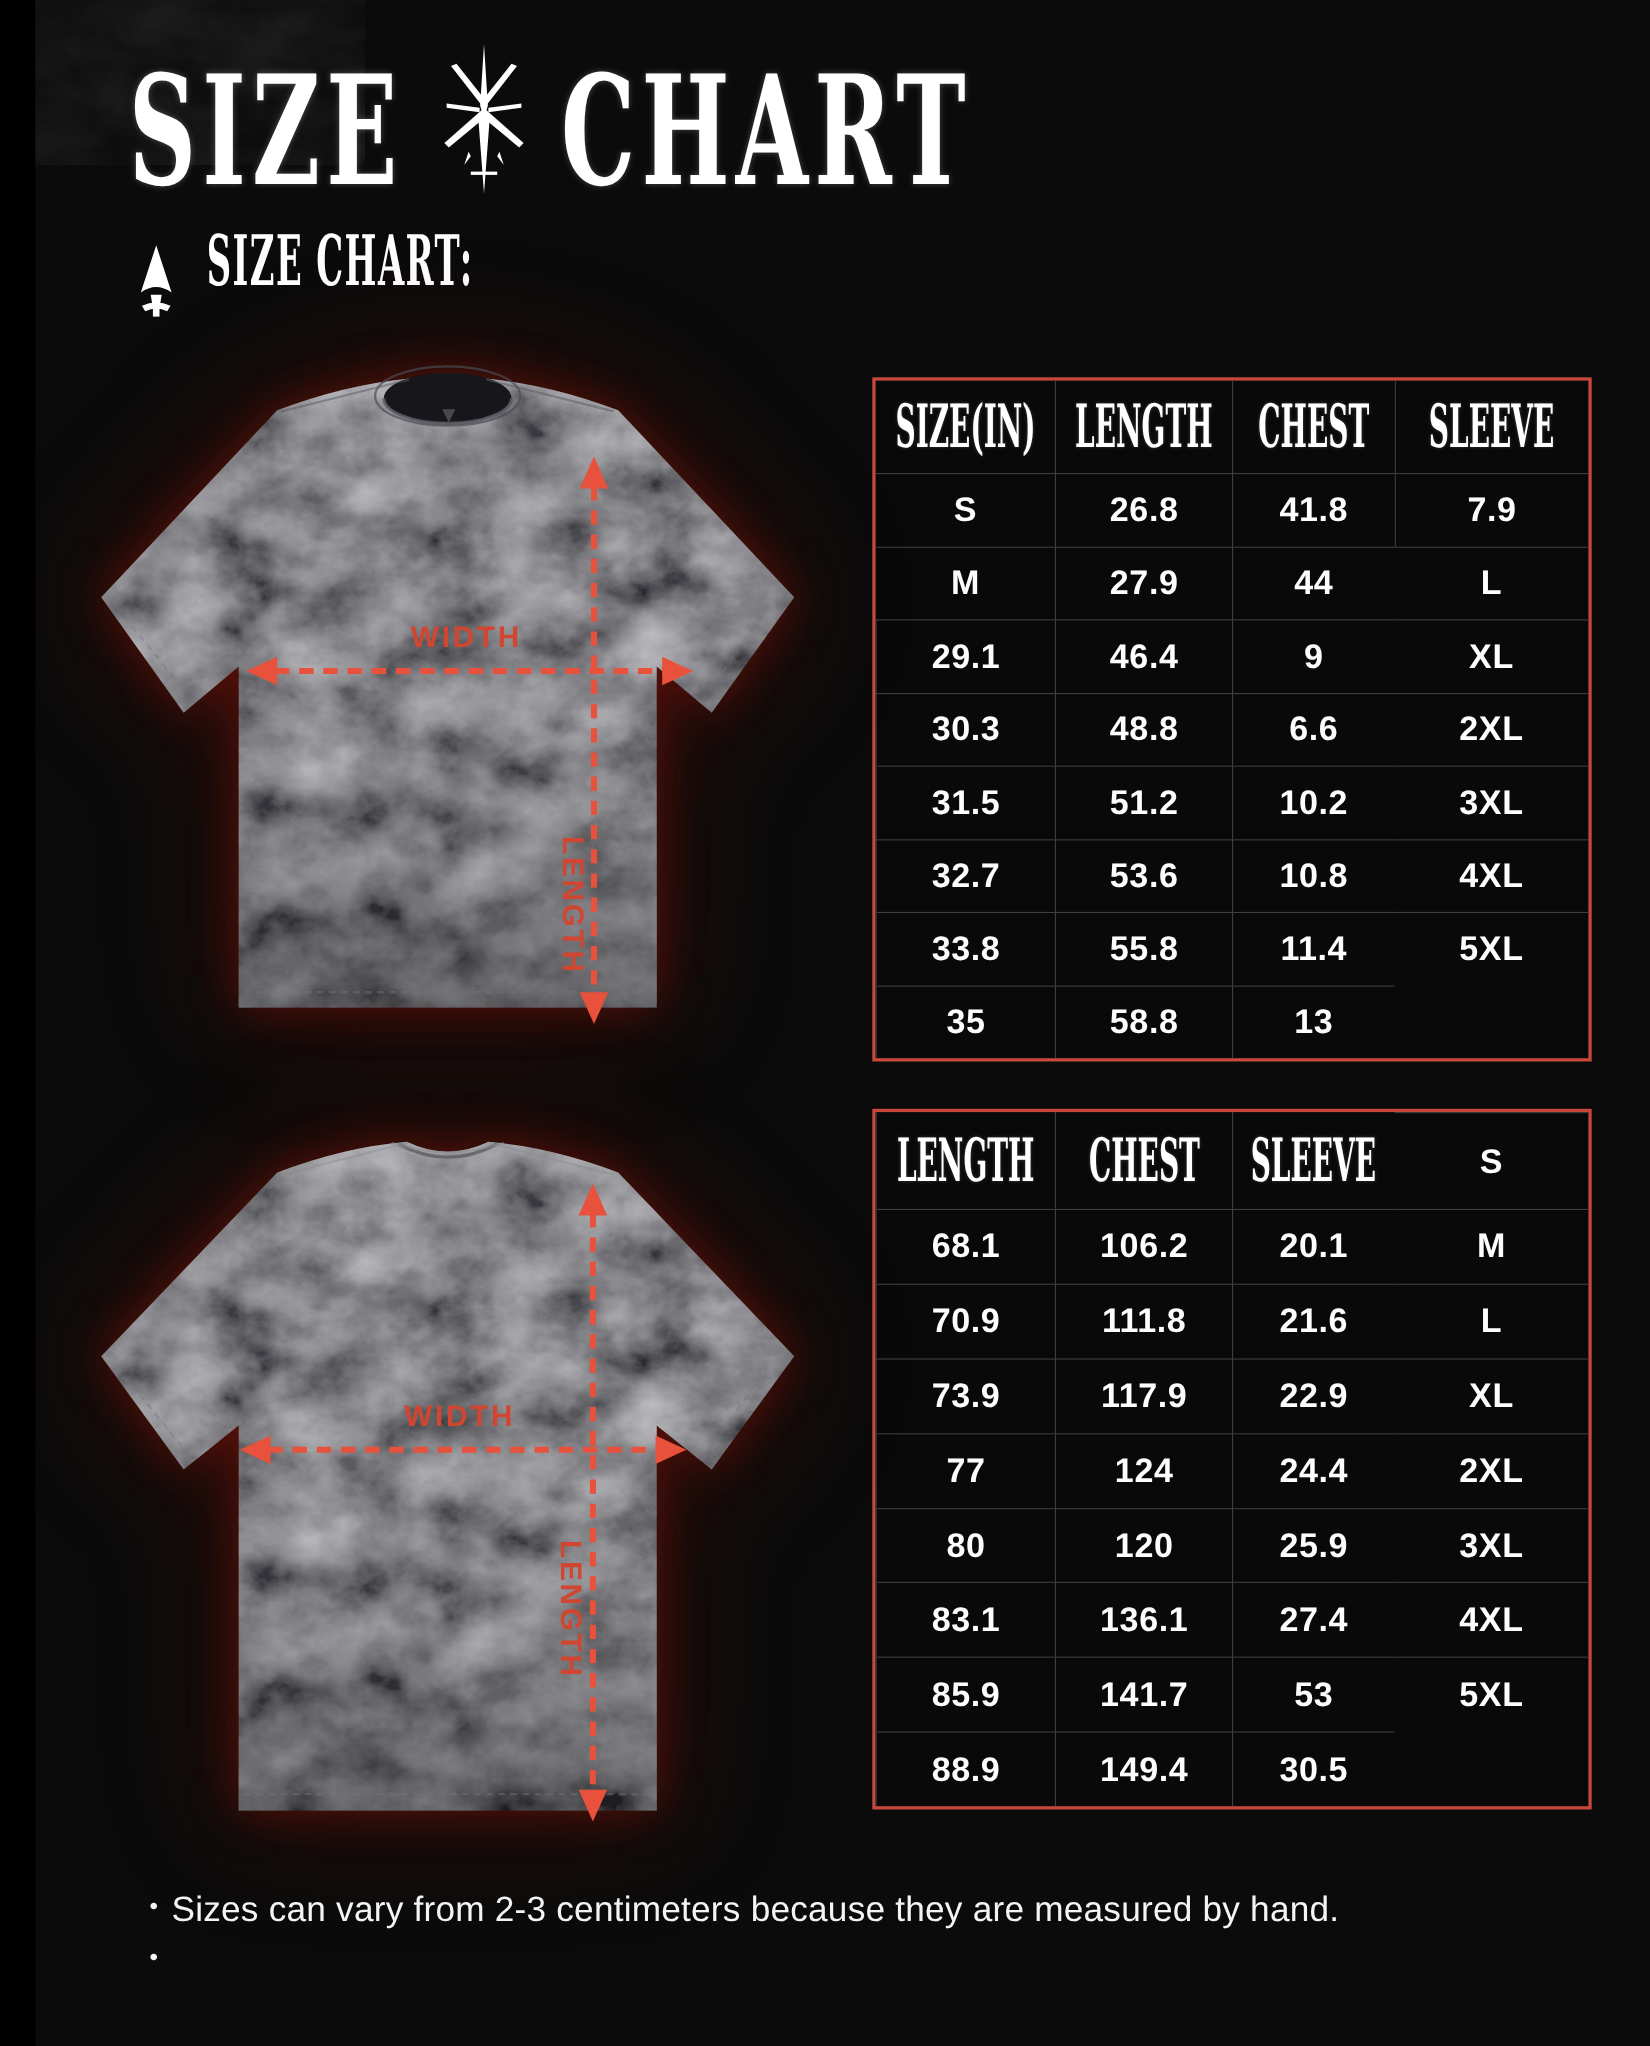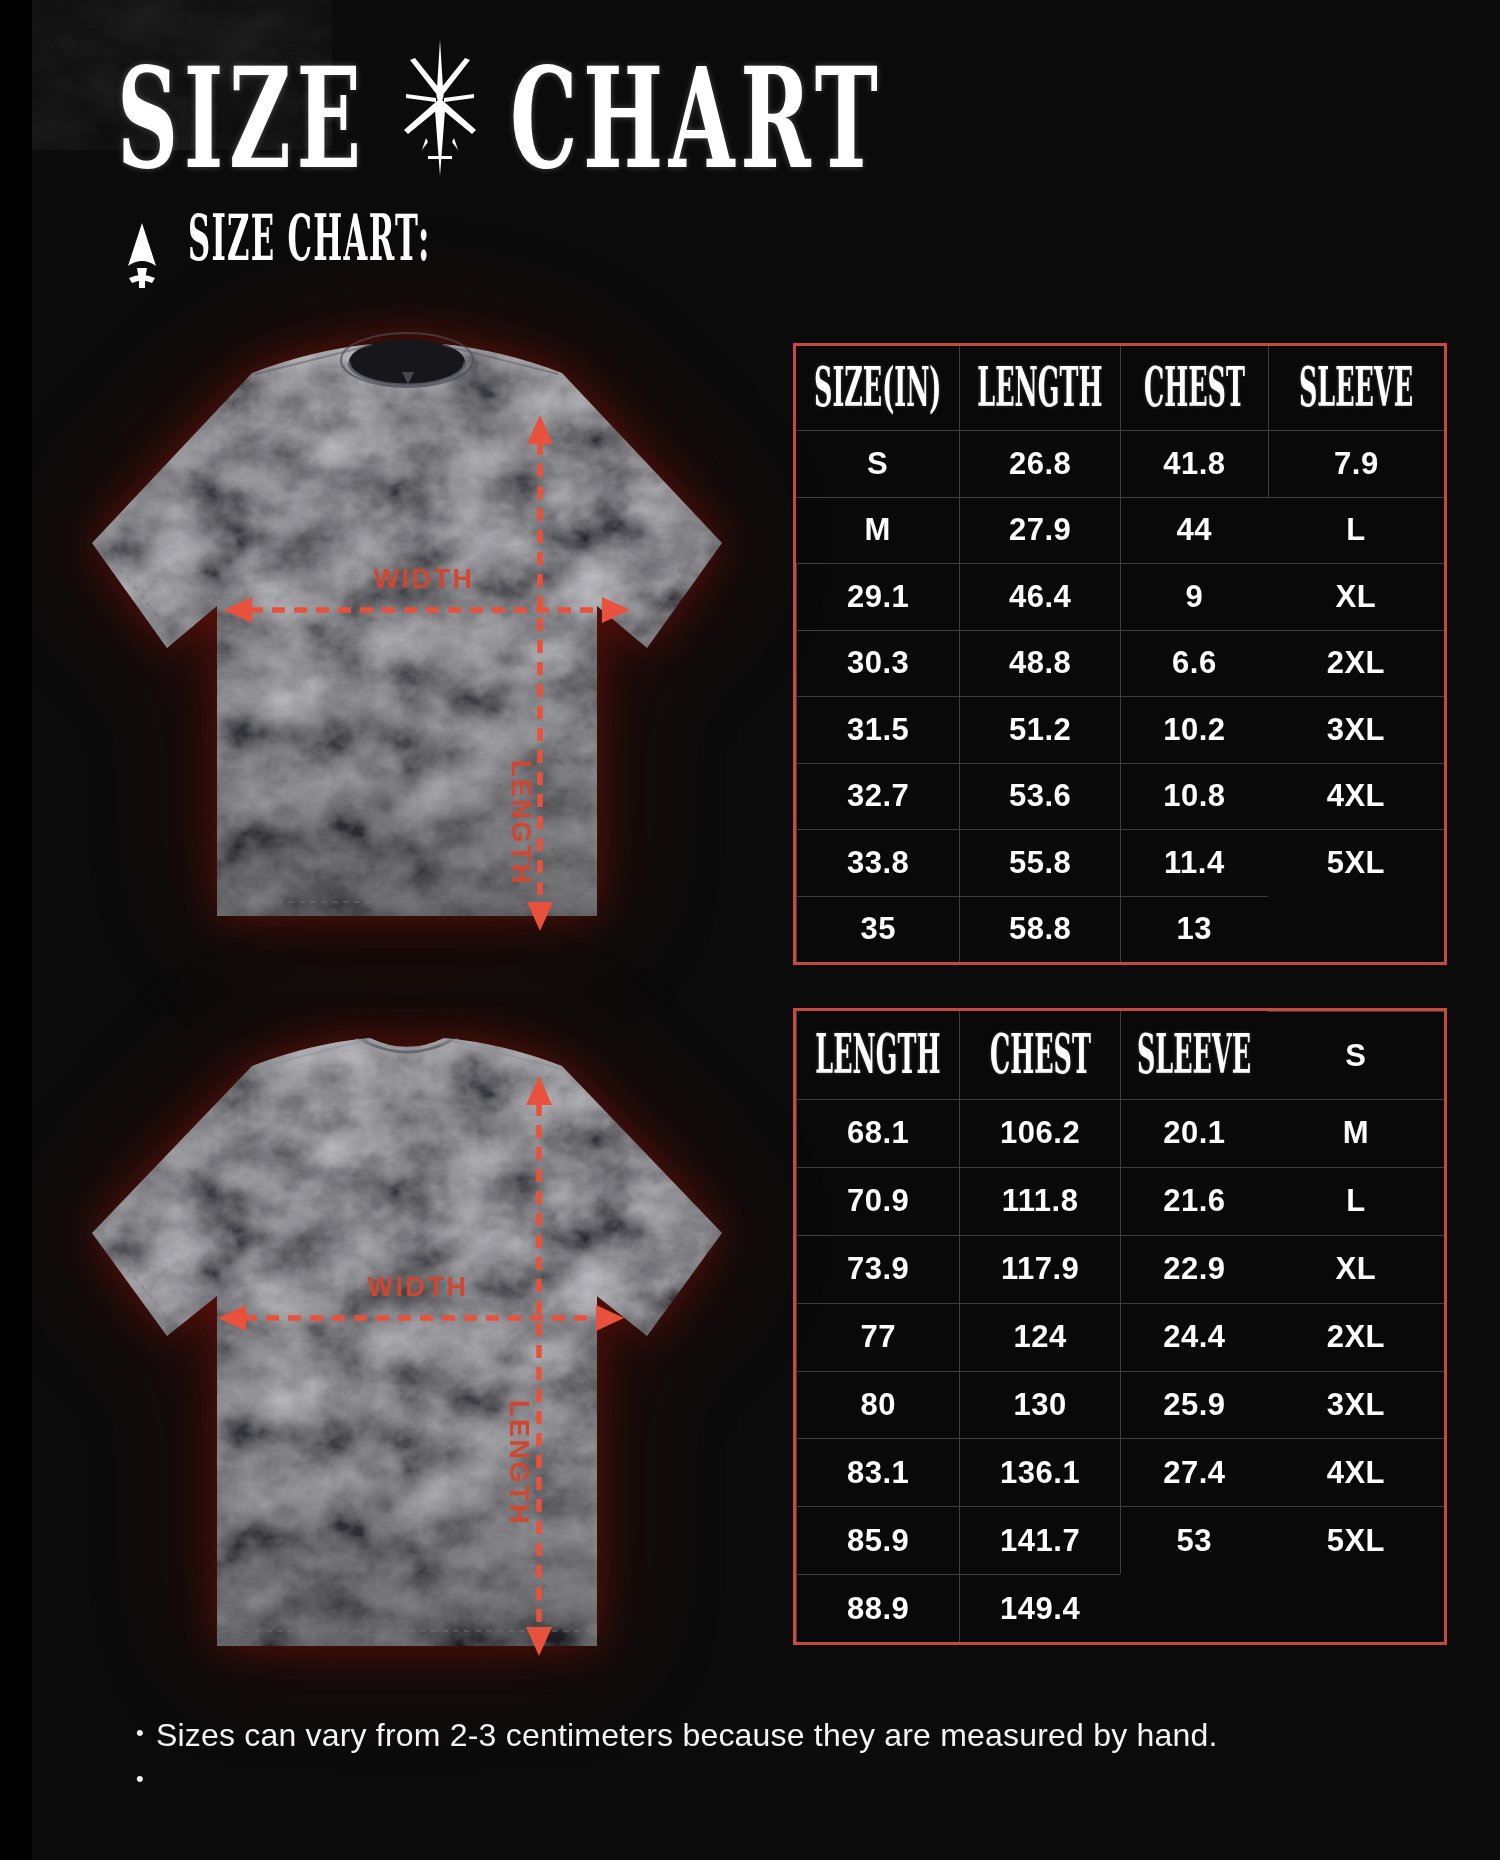--- a/index.html
+++ b/index.html
@@ -297,33 +297,34 @@
         <div class="cell data-cell bt">L</div>
         <div class="cell data-cell bt bl">73.9</div>
         <div class="cell data-cell bt bl">117.9</div>
         <div class="cell data-cell bt bl">22.9</div>
         <div class="cell data-cell bt">XL</div>
         <div class="cell data-cell bt bl">77</div>
         <div class="cell data-cell bt bl">124</div>
         <div class="cell data-cell bt bl">24.4</div>
         <div class="cell data-cell bt">2XL</div>
         <div class="cell data-cell bt bl">80</div>
-        <div class="cell data-cell bt bl">130</div>
+        <div class="cell data-cell bt bl">120</div>
         <div class="cell data-cell bt bl">25.9</div>
         <div class="cell data-cell bt">3XL</div>
         <div class="cell data-cell bt bl">83.1</div>
         <div class="cell data-cell bt bl">136.1</div>
         <div class="cell data-cell bt bl">27.4</div>
         <div class="cell data-cell bt">4XL</div>
         <div class="cell data-cell bt bl">85.9</div>
         <div class="cell data-cell bt bl">141.7</div>
         <div class="cell data-cell bt bl">53</div>
         <div class="cell data-cell bt">5XL</div>
         <div class="cell data-cell bt bl">88.9</div>
         <div class="cell data-cell bt bl">149.4</div>
+        <div class="cell data-cell bt bl">30.5</div>
       </div>
   </section>
 
   <ul class="notes">
     <li>
       <span class="bullet">•</span>
       <span>Sizes can vary from 2-3 centimeters because they are measured by hand.</span>
     </li>
     <li>
       <span class="bullet">•</span>

